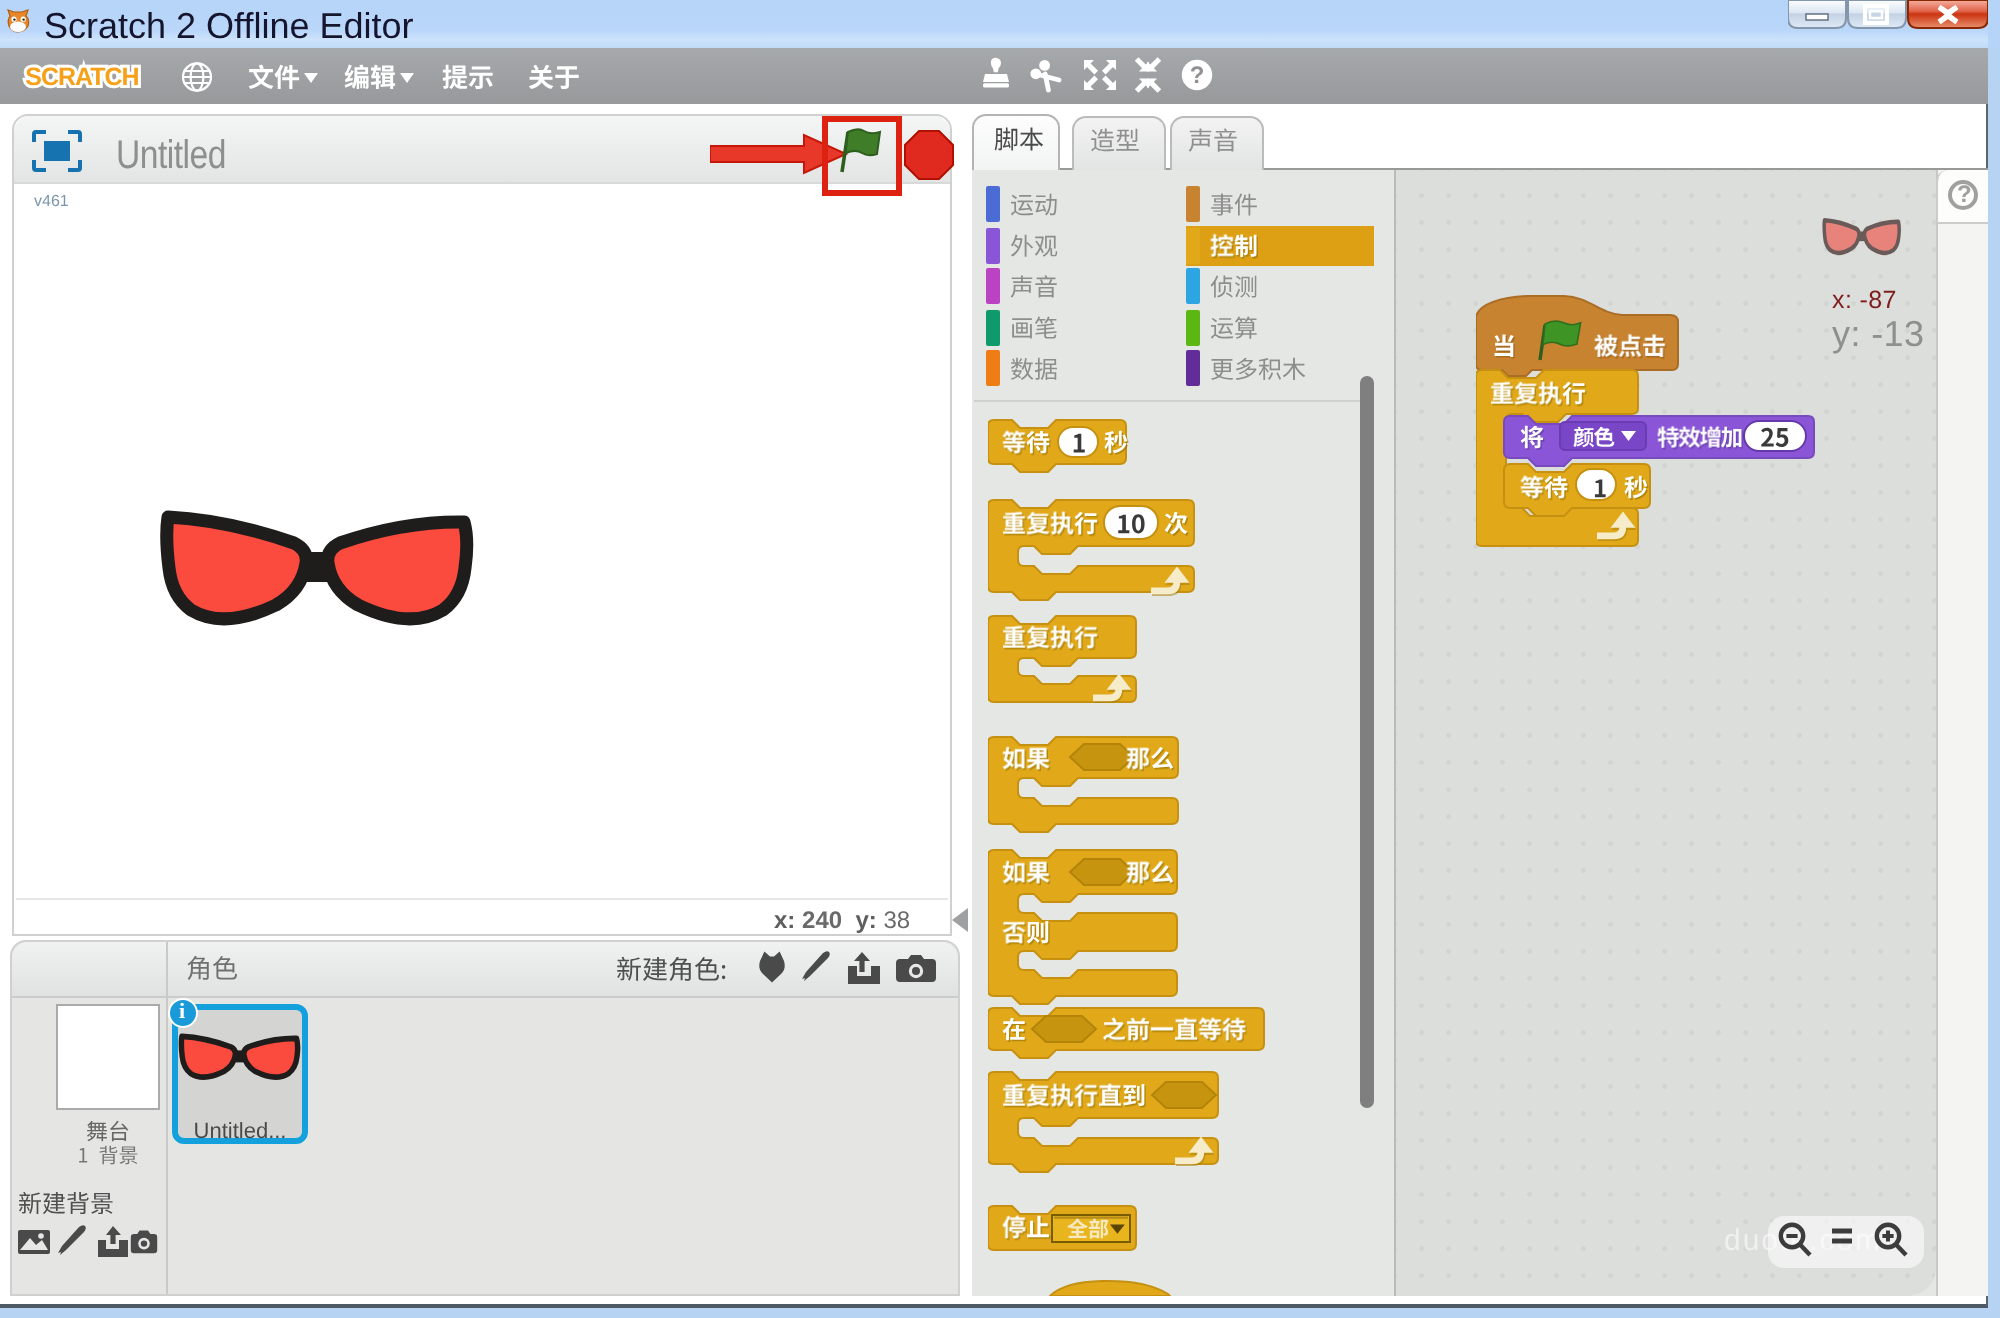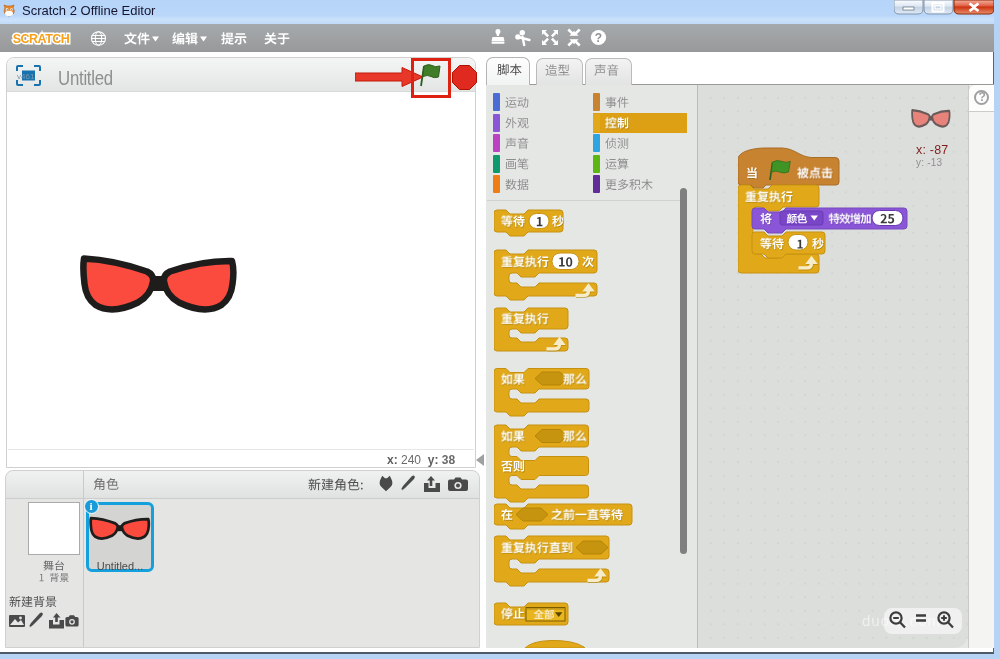--- a/index.html
+++ b/index.html
@@ -8,21 +8,21 @@
 
 <div class="abs" style="left:0;top:0;width:1000px;height:24px;background:linear-gradient(#b5d4f8,#bad7fa 65%,#cde2fb 82%,#c0daf6)"></div>
 <svg class="abs" style="left:3px;top:4px" width="13" height="13" viewBox="0 0 13 13">
 <path d="M2,4 L1,1 L4,2 L8,2 L11,1 L10,4 Q12,6 11,9 Q9,12 6,12 Q3,12 1.5,9 Q0.5,6 2,4 Z" fill="#e8872a" stroke="#b05e10" stroke-width="0.6"></path>
 <ellipse cx="6" cy="9.4" rx="4" ry="2.6" fill="#fff"></ellipse>
     <circle cx="4" cy="5.6" r="1.3" fill="#fff"></circle>
     <circle cx="8.6" cy="5.6" r="1.3" fill="#fff"></circle>
     <circle cx="4.2" cy="5.8" r="0.6" fill="#222"></circle>
     <circle cx="8.8" cy="5.8" r="0.6" fill="#222"></circle>
   </svg>
-<div class="abs" style="left:22px;top:3px;font-size:13px;color:#15152e">Scratch 2 Offline Editor</div>
+<div class="abs" style="left:22px;top:3px;font-size:18px;color:#15152e">Scratch 2 Offline Editor</div>
 <svg class="abs" style="left:894px;top:0" width="101" height="15" viewBox="0 0 101 15">
 <defs>
       <linearGradient id="wb" x2="0" y2="1">
         <stop offset="0" stop-color="#fdfeff"></stop>
         <stop offset="0.45" stop-color="#dce6f2"></stop>
         <stop offset="0.5" stop-color="#c3d2e4"></stop>
         <stop offset="1" stop-color="#dfeaf6"></stop>
       </linearGradient>
 <linearGradient id="wr" x2="0" y2="1">
         <stop offset="0" stop-color="#f5b0a1"></stop>
@@ -90,21 +90,21 @@
 <div class="abs" style="left:0;top:654px;width:994px;height:5px;background:#b7d3f4"></div>
 <div class="abs" style="left:993px;top:52px;width:1px;height:601px;background:#5a646e"></div>
 <div class="abs" style="left:6px;top:57px;width:470px;height:411px;background:#fff;border:1px solid #d0d0d0;border-radius:8px 8px 0 0"></div>
 <div class="abs" style="left:7px;top:58px;width:468px;height:34px;background:linear-gradient(#f4f5f5,#e3e5e5);border-radius:8px 8px 0 0;border-bottom:1px solid #d8dada"></div>
 <svg class="abs" style="left:16px;top:65px" width="25" height="21" viewBox="0 0 25 21">
 <g stroke="#1673b0" stroke-width="2" fill="none">
 <path d="M1,6 V2 Q1,1 2,1 H7 M18,1 H23 Q24,1 24,2 V6 M24,15 V19 Q24,20 23,20 H18 M7,20 H2 Q1,20 1,19 V15"></path>
     </g>
 <rect x="6" y="5.5" width="13" height="10" fill="#1673b0"></rect>
   </svg>
-<div class="abs" style="left:17px;top:72px;font-size:8px;color:#7d95ac">v461</div>
+<div class="abs" style="left:17px;top:96px;font-size:8px;color:#7d95ac">v461</div>
 <div class="abs" style="left:58px;top:66.5px;font-size:20px;letter-spacing:-0.3px;color:#8e8e8e;transform:scaleX(0.84);transform-origin:0 0">Untitled</div>
 <svg class="abs" style="left:355px;top:66px" width="70" height="22" viewBox="0 0 70 22">
 <path d="M0,7 H47 V1.5 L68,11 47,20.5 V15 H0 Z" fill="#e8382a" stroke="#c51808" stroke-width="1"></path>
   </svg>
 <div class="abs" style="left:411px;top:58px;width:40px;height:40px;border:3px solid #dd2211"></div>
 <svg class="abs" style="left:418px;top:63px" width="26" height="26" viewBox="0 0 26 26">
 <path d="M6,3 L3,23" stroke="#2e5e1e" stroke-width="1.8"></path>
 <path d="M6,3 Q11,0.5 14,2.5 Q17,4.5 22,3 L20.5,14 Q16,15.5 13,13.5 Q10,11.5 4.8,13.5 Z" fill="#3f7d28" stroke="#2e5e1e" stroke-width="1"></path>
   </svg>
 <svg class="abs" style="left:452px;top:65px" width="25" height="25" viewBox="0 0 25 25">
@@ -116,21 +116,21 @@
 <path d="M148,283.5 H169" stroke-width="15" fill="none"></path>
 <path d="M84,258.5 Q114,260 147,271.5 Q154,275 153,281.5 Q151,295 138,302.5 Q112,315 95.5,305 Q86,298 84.5,284 Q82.5,268 84,258.5 Z"></path>
 <path d="M232,261 Q202,260.5 170,271.5 Q163,275 164,281.5 Q166,295 179,302.5 Q205,315 221.5,305 Q231,298 232.5,284 Q234.5,270 232,261 Z"></path>
 </g>
     </defs>
   </svg>
 <svg class="abs" style="left:78px;top:252px" width="162" height="62" viewBox="78 252 162 62">
 <use href="#glasses" stroke="#1f1c1c" fill="#fb4a3e" stroke-width="6.5"></use>
   </svg>
 <div class="abs" style="left:8px;top:449px;width:466px;height:1px;background:#e6e6e6"></div>
-<div class="abs" style="left:387px;top:453px;font-size:12px;color:#5e5e5e;font-weight:bold">x: <span style="font-weight:normal;color:#6a6a6a">240</span> &nbsp;y: <span style="font-weight:bold;color:#6a6a6a">38</span></div>
+<div class="abs" style="left:387px;top:453px;font-size:12px;color:#5e5e5e;font-weight:bold">x: <span style="font-weight:bold;color:#6a6a6a">240</span> &nbsp;y: <span style="font-weight:normal;color:#6a6a6a">38</span></div>
 <svg class="abs" style="left:476px;top:454px" width="8" height="12" viewBox="0 0 8 12">
     <path d="M8,0 V12 L0,6 Z" fill="#9ea0a2"></path>
   </svg>
 <div class="abs" style="left:5px;top:470px;width:475px;height:178px;background:#e5e6e4;border:1px solid #d0d0d0;border-radius:8px 8px 0 0"></div>
 <div class="abs" style="left:6px;top:471px;width:473px;height:28px;background:linear-gradient(#f0f1f1,#e0e2e2);border-radius:8px 8px 0 0;border-bottom:1px solid #ccc"></div>
 <div class="abs" style="left:83px;top:471px;width:1px;height:176px;background:#c9cac8"></div>
 <svg class="abs" style="left:378px;top:475px" width="92" height="18" viewBox="0 0 92 18">
 <g fill="#4a4a4a">
 <path d="M2,5.5 L4.2,0.8 7,3.2 H9 L11.8,0.8 14,5.5 Q15.2,9.5 12.5,12 L8,16.3 3.5,12 Q0.8,9.5 2,5.5 Z"></path>
 <path d="M33.5,1.5 q2,-1.5 3,-0.5 1,1 -0.5,3 L27,13 24,15.5 24.5,14 23,14.5 25,11 Z"></path>
@@ -235,21 +235,21 @@
 <rect x="42" y="64" width="43" height="14" rx="2.5" fill="#7a46c8" stroke="#6a3cb4" stroke-width="1"></rect>
 <path d="M72.5,68.5 h7.5 l-3.75,5 Z" fill="#fff"></path>
 <rect x="134" y="63.5" rx="7.5" width="31" height="15" fill="#fff" stroke="#6538ac"></rect>
 <path d="M0,3 Q0,0 3,0 H12 L16,4 H30 L34,0 H70 Q73,0 73,3 V19 Q73,22 70,22 H34 L30,26 H16 L12,22 H3 Q0,22 0,19 Z" transform="translate(14,85)" fill="#e1a91a" stroke="#c69110"></path>
 <rect x="50" y="87.5" rx="7.8" width="20" height="15.5" fill="#fff" stroke="#c69110"></rect>
 </svg>
 <svg class="abs" style="left:911px;top:108px" width="40" height="20" viewBox="79 252 160 62" preserveAspectRatio="none">
 <use href="#glasses" stroke="#6a5a58" fill="#e8837c" stroke-width="7"></use>
   </svg>
 <div class="abs" style="left:916px;top:143px;font-size:12.5px;letter-spacing:0.2px;color:#7f1d1d">x: -87</div>
-<div class="abs" style="left:916px;top:157px;font-size:10px;letter-spacing:0.2px;color:#8f8f8f">y: -13</div>
+<div class="abs" style="left:916px;top:157px;font-size:18px;letter-spacing:0.2px;color:#8f8f8f">y: -13</div>
 <div class="abs" style="left:862px;top:612px;font-size:15px;color:rgba(255,255,255,0.55);letter-spacing:1px">duote.com</div>
 <svg class="abs" style="left:884px;top:608px" width="78" height="30" viewBox="0 0 78 30">
 <rect x="0" y="0" width="78" height="26" rx="8" fill="#fff" opacity="0.55"></rect>
 <g stroke="#3c3c3c" stroke-width="2.2" fill="none">
 <circle cx="12" cy="10" r="5.6"></circle>
       <path d="M16,14.2 L21,19.5"></path>
 <circle cx="60" cy="10" r="5.6"></circle>
       <path d="M64,14.2 L69,19.5"></path>
     </g>
 <g stroke="#3c3c3c" stroke-width="2">

